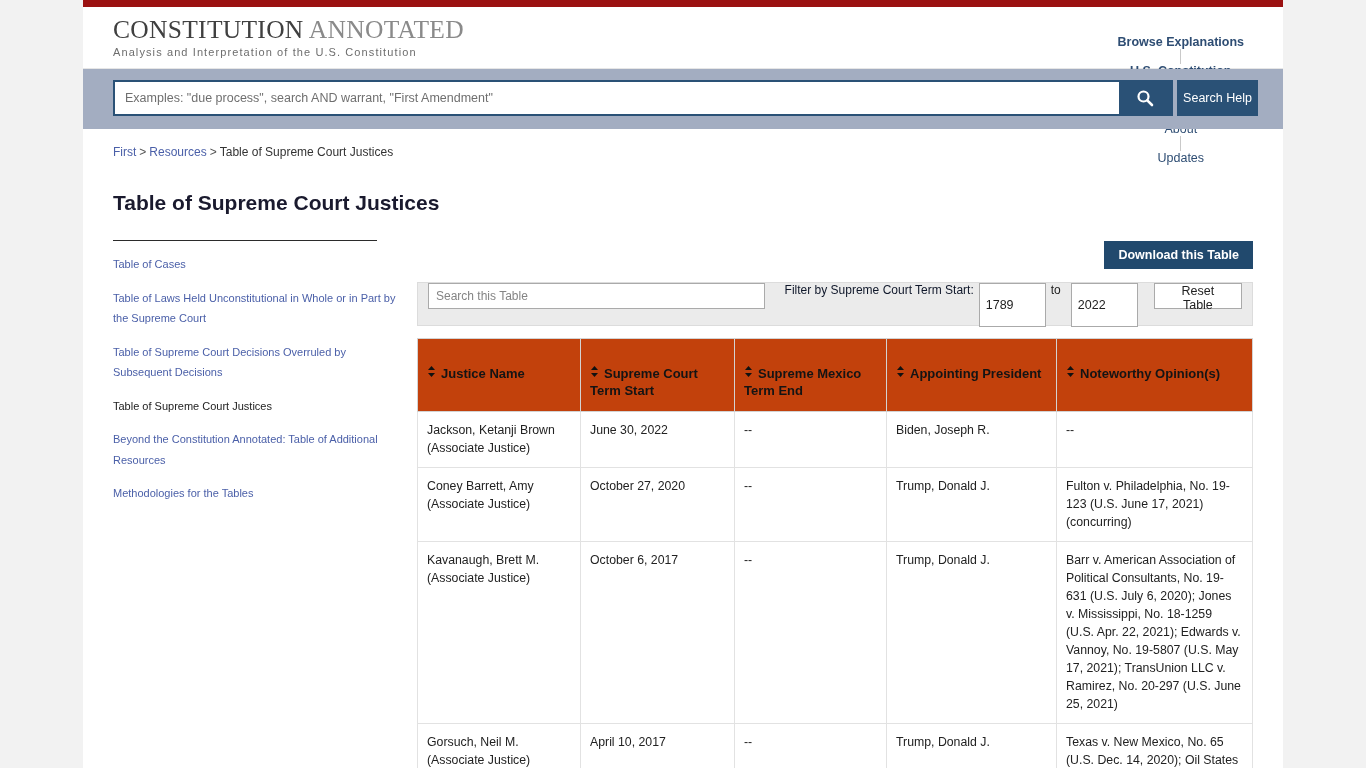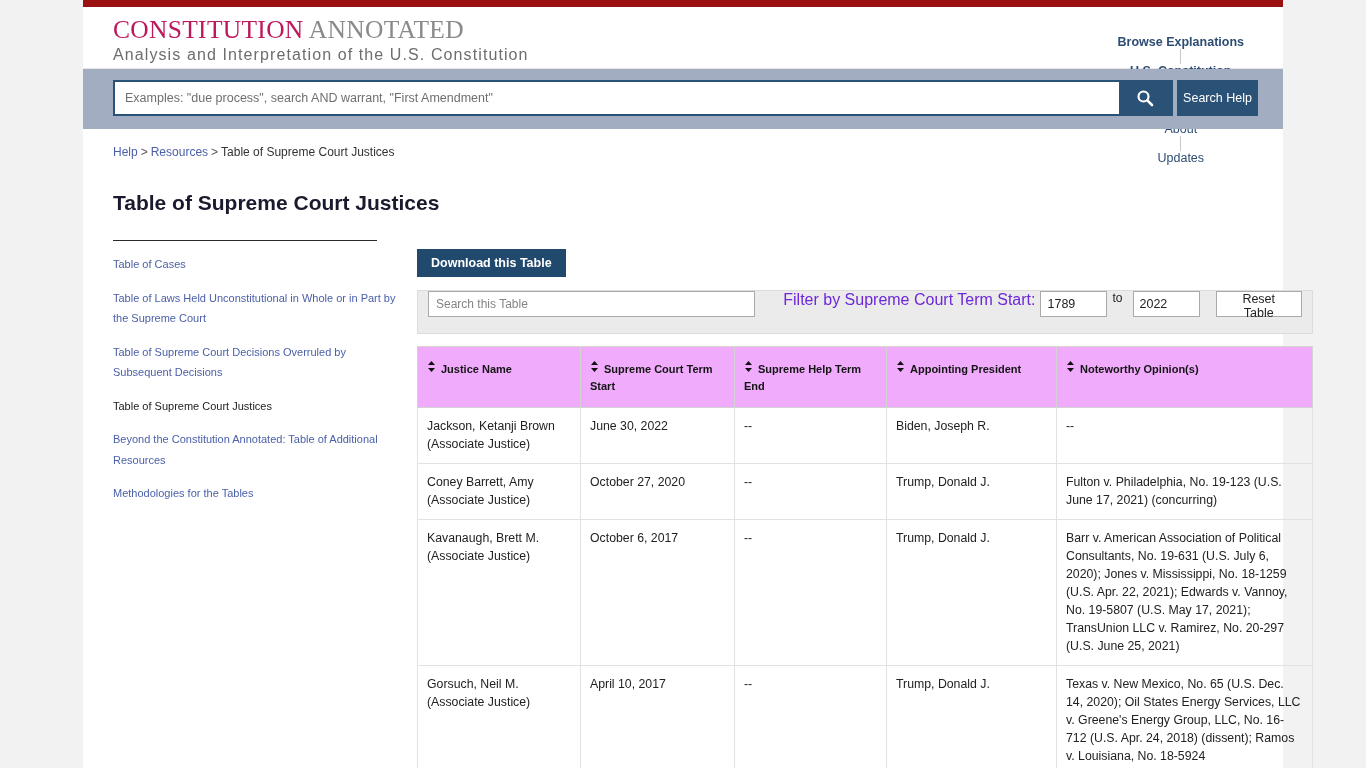--- a/index.html
+++ b/index.html
@@ -34,30 +34,29 @@
     position: absolute;
     left: 30px; top: 10px;
   }
   .brand-title {
     font-family: "Liberation Serif", serif;
     font-size: 25.5px;
     letter-spacing: 0.3px;
     line-height: 1.05;
     white-space: nowrap;
   }
-  .brand-title .w1 { color: #be185d; }
+  .brand-title .w1 { color: #404040; }
   .brand-title .w2 { color: #8a8a8a; }
   .brand-sub {
     font-family: "Liberation Sans", sans-serif;
-    font-size: 16px;
+    font-size: 11px;
     color: #6d6d6d;
     letter-spacing: 1.1px;
     margin-top: 2px;
     white-space: nowrap;
-    text-align: center;
   }
   .mainnav {
     position: absolute;
     right: 28px; top: 28px;
     display: flex;
     align-items: center;
     font-size: 12.5px;
     flex-direction: column;
   }
   .mainnav a {
@@ -152,22 +151,22 @@
   }
   .sidebar a { color: #4a5fa8; }
   .sidebar span.current { color: #222; }
   .mainarea {
     flex: 1;
     padding-top: 0;
     padding-left: 12px;
   }
   .download-row {
     display: flex;
-    justify-content: flex-start;
-    margin-top: 8px;
+    justify-content: flex-end;
+    margin-top: 0;
   }
   .btn-download {
     background: #21496d;
     color: #ffffff;
     font-size: 12.5px;
     font-weight: bold;
     border: none;
     padding: 7px 14px;
     cursor: pointer;
     font-family: "Liberation Sans", sans-serif;
@@ -186,27 +185,27 @@
     border: 1px solid #aaaaaa;
     background: #ffffff;
     font-size: 12px;
     padding: 0 7px;
     color: #333;
     outline: none;
     font-family: "Liberation Sans", sans-serif;
   }
   .tbl-search::placeholder { color: #848484; }
   .filter-label {
-    font-size: 16px;
-    color: #6d28d9;
-    margin-left: 28px;
+    font-size: 12px;
+    color: #0f172a;
+    margin-left: 20px;
     white-space: nowrap;
   }
   .yr {
-    width: 67px; height: 26px;
+    width: 67px; height: 44px;
     border: 1px solid #aaaaaa;
     background: #ffffff;
     font-size: 12.5px;
     padding: 0 6px;
     margin-left: 5px;
     color: #222;
     outline: none;
     font-family: "Liberation Sans", sans-serif;
   }
   .to-label {
@@ -226,28 +225,28 @@
     font-family: Liberation Sans, sans-serif;
   }
   
   table.justices {
     border-collapse: collapse;
     width: 100%;
     margin-top: 12px;
     table-layout: fixed;
   }
   table.justices th {
-    background: #f0abfc;
+    background: #c2410c;
     border: 1px solid #d3d3d3;
     text-align: left;
     vertical-align: top;
-    font-size: 11px;
+    font-size: 13px;
     font-weight: bold;
     color: #141414;
-    padding: 14px 9px 12px 9px;
+    padding: 26px 9px 12px 9px;
     line-height: 17px;
     cursor: pointer;
   }
   table.justices td {
     border: 1px solid #e2e2e2;
     vertical-align: top;
     font-size: 12.3px;
     color: #222;
     padding: 9px 9px 10px 9px;
     line-height: 18px;
@@ -302,21 +301,21 @@
           <line x1="11.3" y1="11.3" x2="16" y2="16" stroke="#ffffff" stroke-width="2.6" stroke-linecap="round"></line>
         </svg>
       </div>
       <button class="search-help">Search Help</button>
     </div>
   </div>
 
   <div class="content">
 
     <div class="breadcrumb">
-      <a>Help</a><span class="gt">&gt;</span><a>Resources</a><span class="gt">&gt;</span><span>Table of Supreme Court Justices</span>
+      <a>First</a><span class="gt">&gt;</span><a>Resources</a><span class="gt">&gt;</span><span>Table of Supreme Court Justices</span>
     </div>
 
     <h1 class="page-title">Table of Supreme Court Justices</h1>
     <div class="title-rule"></div>
 
     <div class="cols">
 
       <aside class="sidebar">
         <a>Table of Cases</a>
         <a>Table of Laws Held Unconstitutional in Whole or in Part by the Supreme Court</a>
@@ -366,21 +365,21 @@
                     <polygon points="4.5,11 8,7 1,7" fill="#111"></polygon>
                   </svg>
                 </span><span>Supreme Court Term Start</span>
               </th>
               <th>
                 <span class="sorticon">
                   <svg width="9" height="11" viewBox="0 0 9 11">
                     <polygon points="4.5,0 8,4 1,4" fill="#111"></polygon>
                     <polygon points="4.5,11 8,7 1,7" fill="#111"></polygon>
                   </svg>
-                </span><span>Supreme Help Term End</span>
+                </span><span>Supreme Mexico Term End</span>
               </th>
               <th>
                 <span class="sorticon">
                   <svg width="9" height="11" viewBox="0 0 9 11">
                     <polygon points="4.5,0 8,4 1,4" fill="#111"></polygon>
                     <polygon points="4.5,11 8,7 1,7" fill="#111"></polygon>
                   </svg>
                 </span><span>Appointing President</span>
               </th>
               <th>

